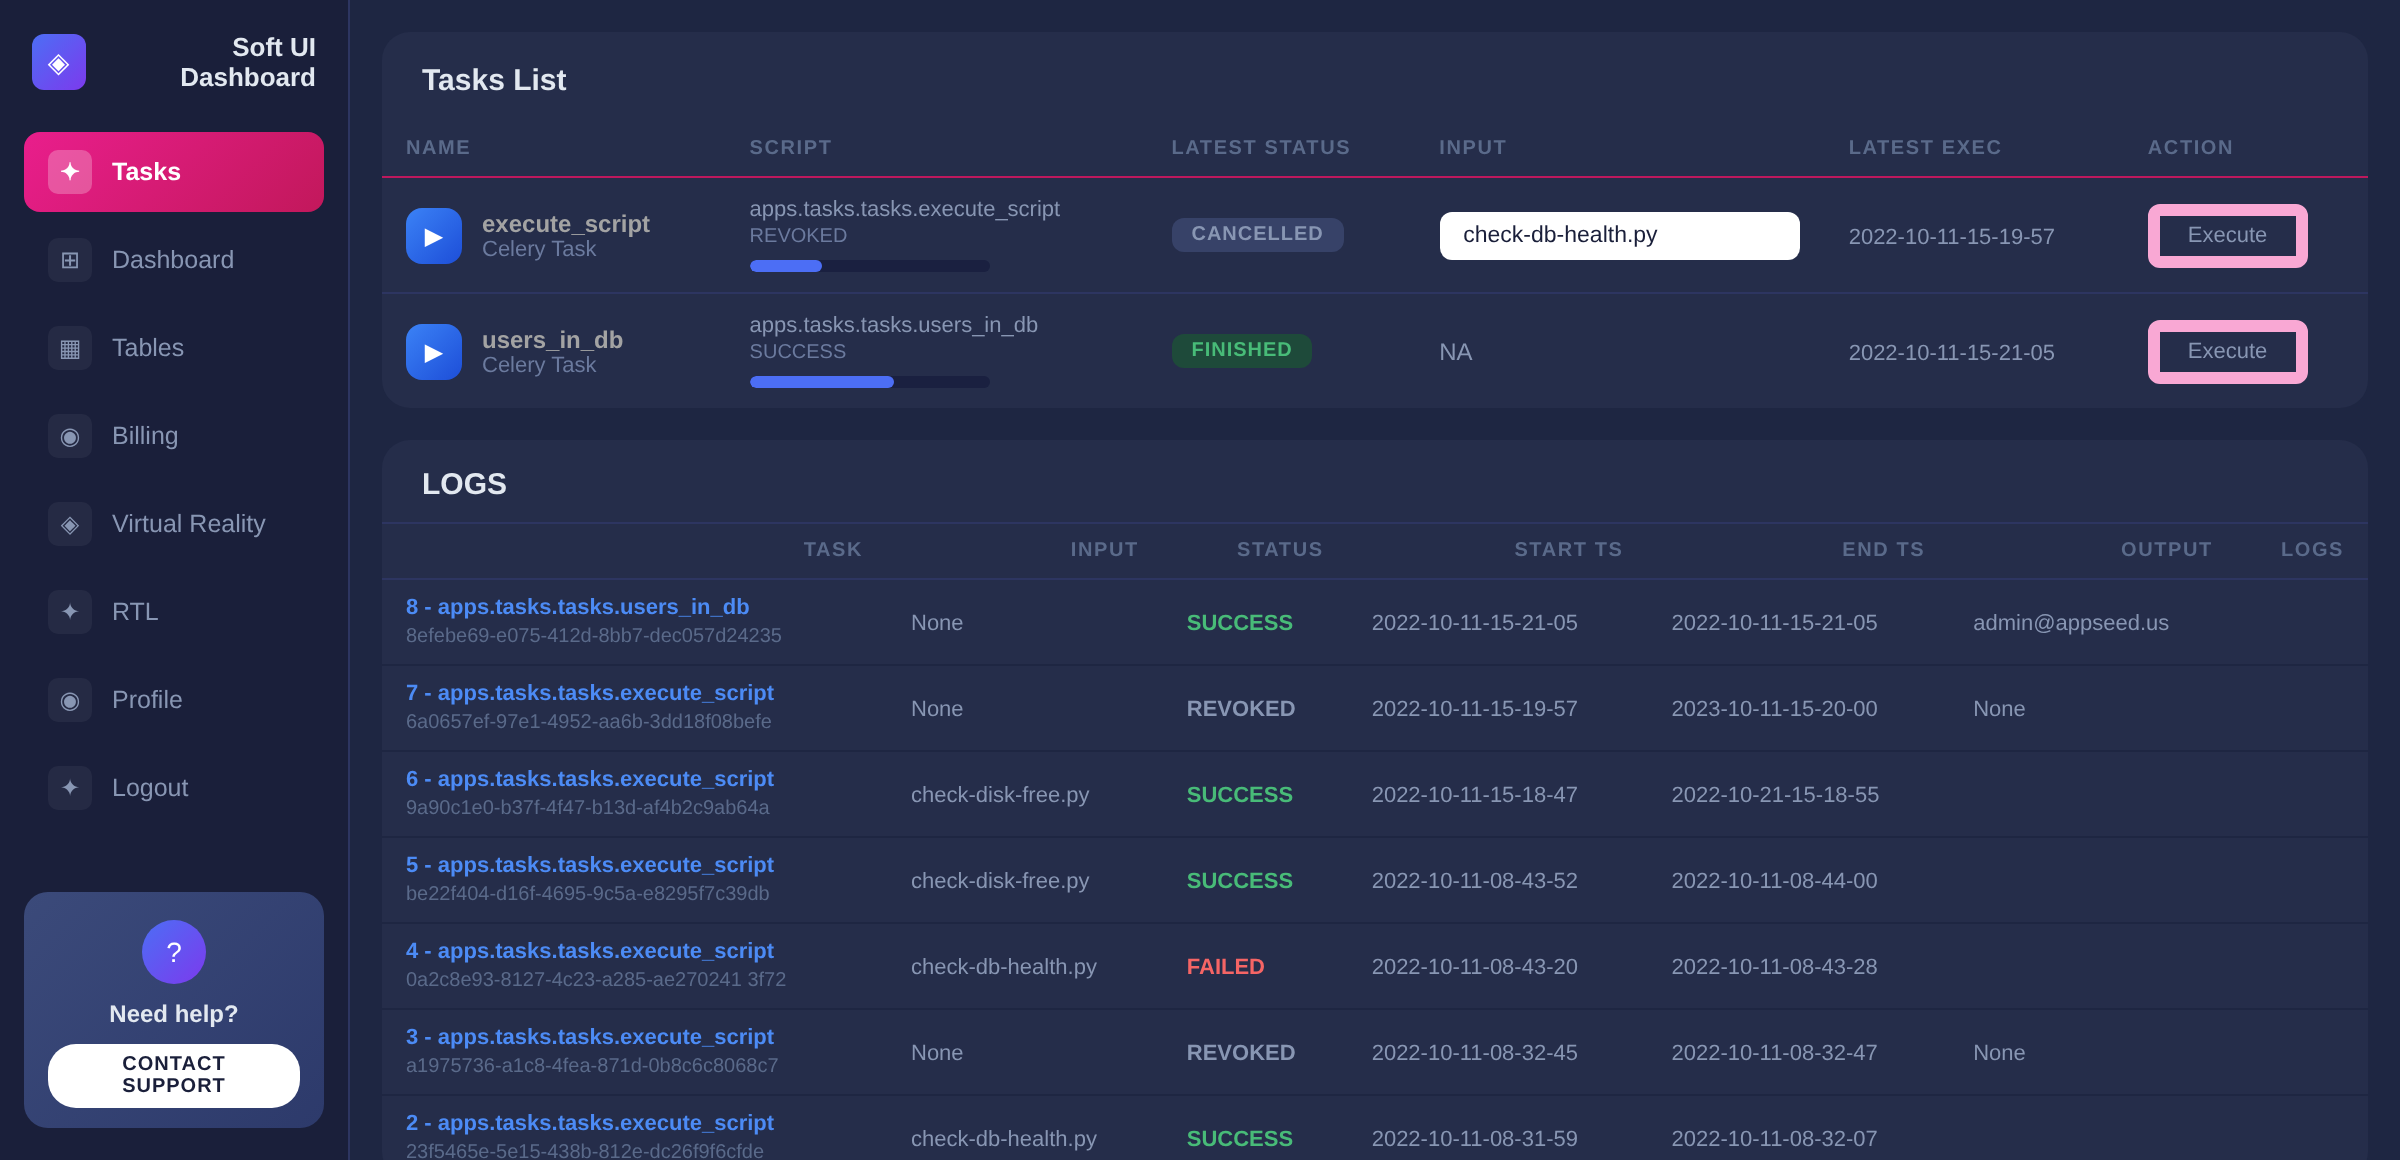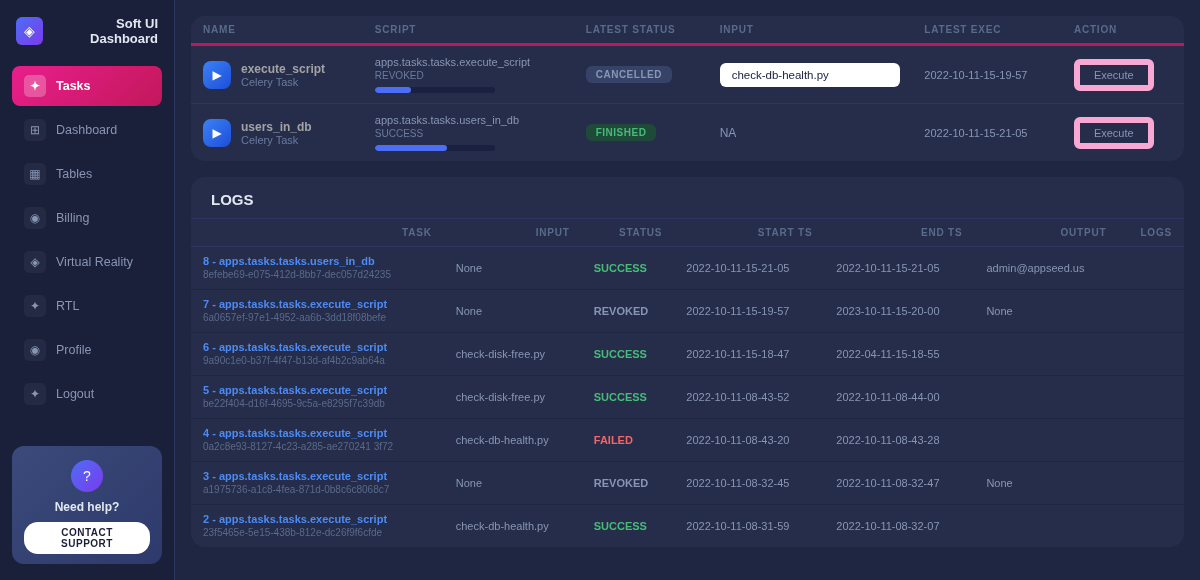--- a/index.html
+++ b/index.html
@@ -167,21 +167,21 @@
       border-collapse: collapse;
     }
     .tasks-table th {
       padding: 8px 12px;
       text-align: left;
       font-size: 10px;
       font-weight: 700;
       color: #5a6a8a;
       letter-spacing: 0.08em;
       text-transform: uppercase;
-      border-bottom: 3px solid #be185d;
+      border-bottom: 1px solid #be185d;
       background: #252d4a;
     }
     .tasks-table td {
       padding: 10px 12px;
       border-bottom: 1px solid #2d3561;
       vertical-align: middle;
     }
     .tasks-table tr:last-child td { border-bottom: none; }
 
     .task-name-cell {
@@ -377,20 +377,23 @@
   <div class="help-card">
     <div class="help-icon">?</div>
     <div class="help-text">Need help?</div>
     <button class="contact-btn">CONTACT SUPPORT</button>
   </div>
 </div>
 
 <div class="main-content">
 
   <div class="card">
+    <div class="card-header">
+      <span class="card-title">Tasks List</span>
+    </div>
     <table class="tasks-table">
       <thead>
         <tr>
           <th>NAME</th>
           <th>SCRIPT</th>
           <th>LATEST STATUS</th>
           <th>INPUT</th>
           <th>LATEST EXEC</th>
           <th>Action</th>
         </tr>
@@ -533,21 +536,21 @@
     <td>
       <span class="log-input">check-disk-free.py</span>
     </td>
     <td>
       <span class="status-success">SUCCESS</span>
     </td>
     <td>
       <span class="log-ts">2022-10-11-15-18-47</span>
     </td>
     <td>
-      <span class="log-ts">2022-04-11-15-18-55</span>
+      <span class="log-ts">2022-10-21-15-18-55</span>
     </td>
     <td>
       <span class="log-output"></span>
     </td>
     <td>
       <span class="log-output"></span>
     </td>
   </tr>
           <tr>
     <td>

